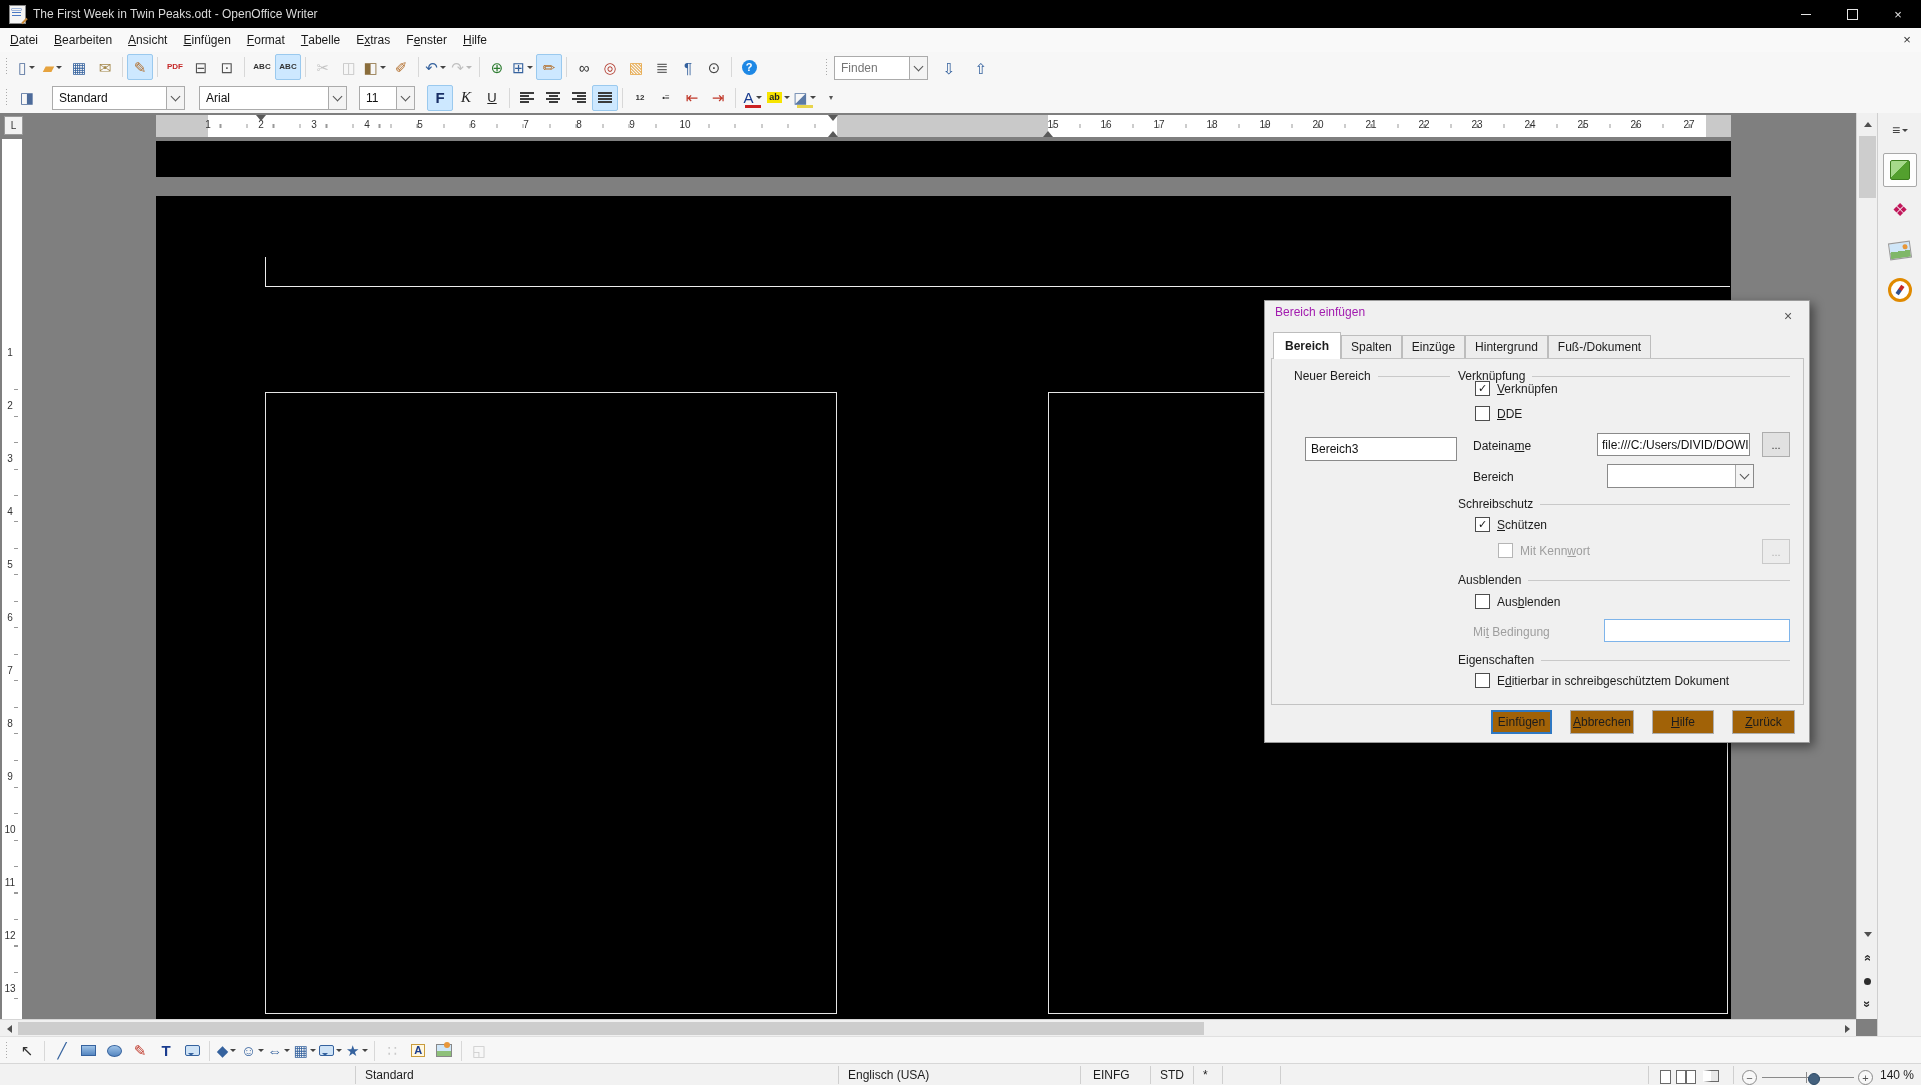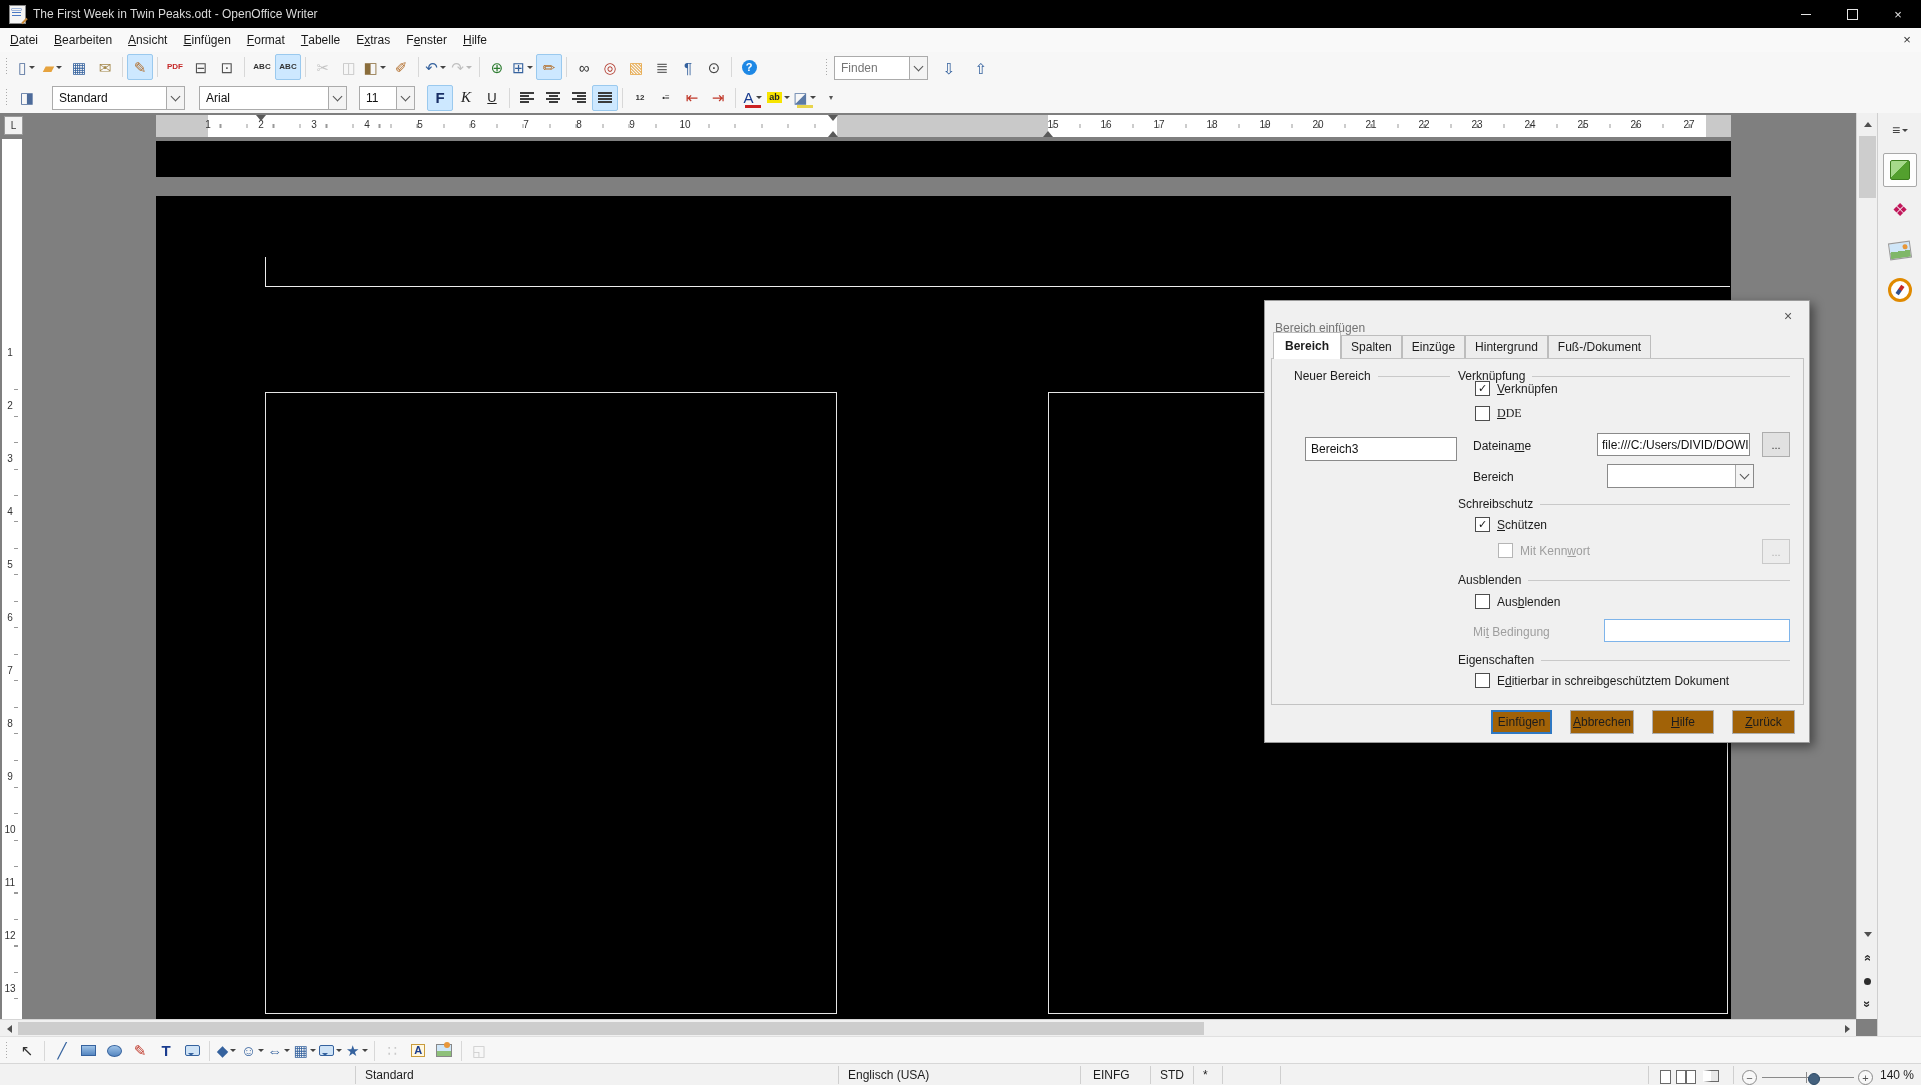--- a/index.html
+++ b/index.html
@@ -112,21 +112,21 @@
   .sbcell{position:absolute;top:4px;white-space:nowrap;}
   .sbsep{position:absolute;top:2px;width:1px;height:18px;background:#cfcfcf;}
   .pgic{position:absolute;top:6px;border:1px solid #6a6a6a;background:#fff;}
   .zoomtrack{position:absolute;top:13px;left:1762px;width:92px;height:1px;background:#8a8a8a;}
   .zoomtick{position:absolute;top:8px;left:1806px;width:1px;height:11px;background:#8a8a8a;}
   .zoomthumb{position:absolute;top:9px;left:1808px;width:10px;height:10px;border-radius:50%;background:#44617e;border:1px solid #2d4a66;}
   .zoombtn{position:absolute;top:6px;width:13px;height:13px;border:1px solid #8a8a8a;border-radius:50%;display:flex;align-items:center;justify-content:center;font-size:11px;color:#555;background:#f8f8f8;line-height:0;}
   
   #dialog{position:absolute;left:1264px;top:300px;width:544px;height:441px;background:#f0f0f0;border:1px solid #9a9a9a;box-shadow:4px 4px 10px rgba(0,0,0,.45);z-index:50;}
   #dlg-title{position:absolute;left:0;top:0;right:0;height:30px;background:#f0f0f0;}
-  #dlg-title .cap{position:absolute;left:10px;top:20px;color:#737373;}
+  #dlg-title .cap{position:absolute;left:10px;top:4px;color:#a21caf;}
   #dlg-close{position:absolute;right:8px;top:4px;width:26px;height:22px;display:flex;align-items:center;justify-content:center;color:#555;font-size:14px;}
   .dtabs{position:absolute;left:8px;top:31px;display:flex;align-items:flex-end;height:27px;}
   .dtab{padding:4px 9px 5px 9px;border:1px solid #bdbdbd;border-bottom:none;background:#ededed;margin-right:0;color:#1c1c1c;position:relative;}
   .dtab.active{background:#fff;font-weight:bold;padding:6px 11px 6px 11px;z-index:2;}
   #tabpage{position:absolute;left:6px;top:57px;width:531px;height:345px;border:1px solid #c3c3c3;background:#f0f0f0;}
   .gcap{position:absolute;display:flex;align-items:center;color:#1c1c1c;}
   .gcap .line{height:1px;background:#c9c9c9;margin-left:7px;flex:1;}
   .cb{position:absolute;display:flex;align-items:center;gap:7px;color:#1c1c1c;}
   .cbbox{width:13px;height:13px;background:#fff;border:1px solid #4d4d4d;display:flex;align-items:center;justify-content:center;font-size:11px;color:#111;flex:0 0 13px;}
   .cb.disabled{color:#9e9e9e;}
@@ -568,21 +568,21 @@
       </div>
 
       <div class="gcap" style="left:186px;top:10px;width:332px;" data-name="link-group">
         <span data-name="link-caption">Verknüpfung</span>
           <span class="line"></span>
       </div>
       <div class="cb" style="left:203px;top:22px;" data-name="link-checkbox">
         <span class="cbbox" data-name="checkbox-checked-icon">✓</span>
         <span data-name="link-checkbox-label"><u>V</u>erknüpfen</span>
       </div>
-      <div class="cb" style="left:203px;top:47px;font-family:Liberation Serif, serif;" data-name="dde-checkbox">
+      <div class="cb" style="left:203px;top:47px;" data-name="dde-checkbox">
         <span class="cbbox" data-name="checkbox-unchecked-icon"></span>
         <span data-name="dde-checkbox-label"><u>D</u>DE</span>
       </div>
       <span class="dlabel" style="left:201px;top:80px;" data-name="filename-label">Dateina<u>m</u>e</span>
       <div class="dinput" style="left:325px;top:74px;width:143px;height:21px;" data-name="filename-input">
         <span data-name="filename-value">file:///C:/Users/DIVID/DOWI</span>
       </div>
       <span class="dbtn-sm" style="left:490px;top:73px;" data-name="filename-browse-button">
           <span data-name="ellipsis-label">...</span>
         </span>

